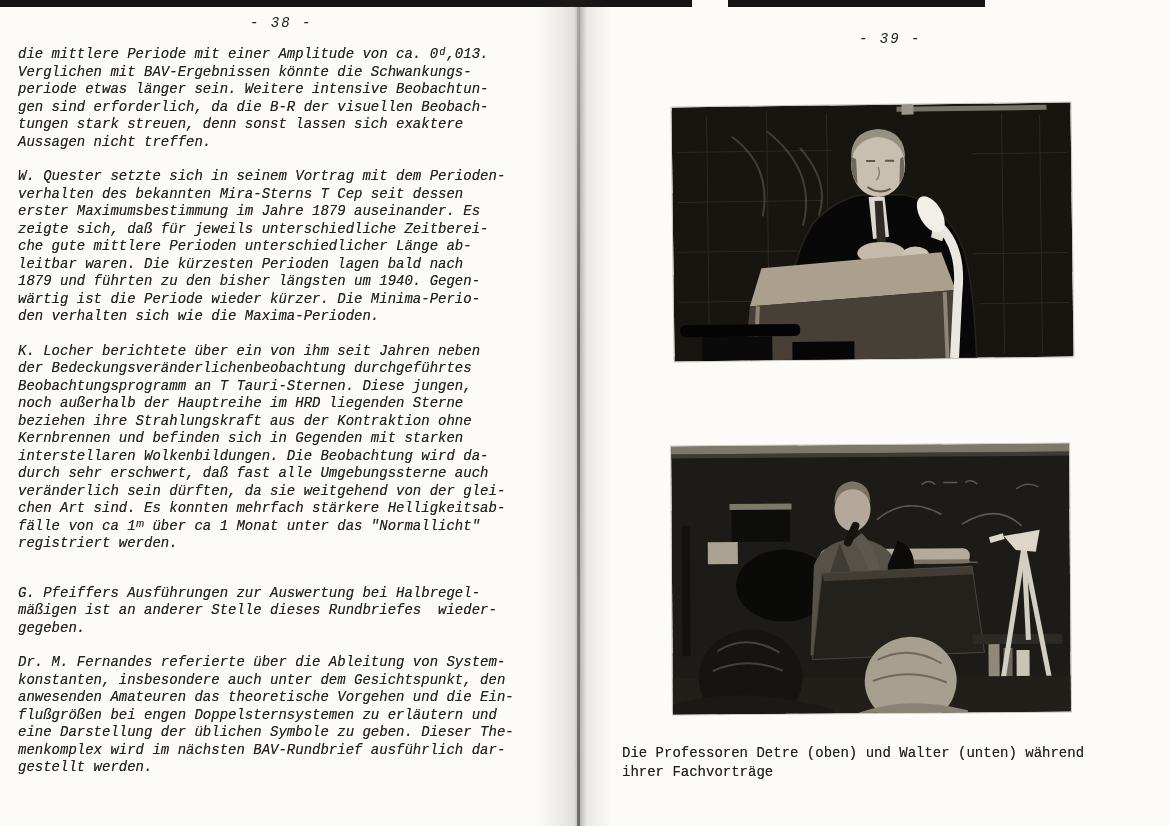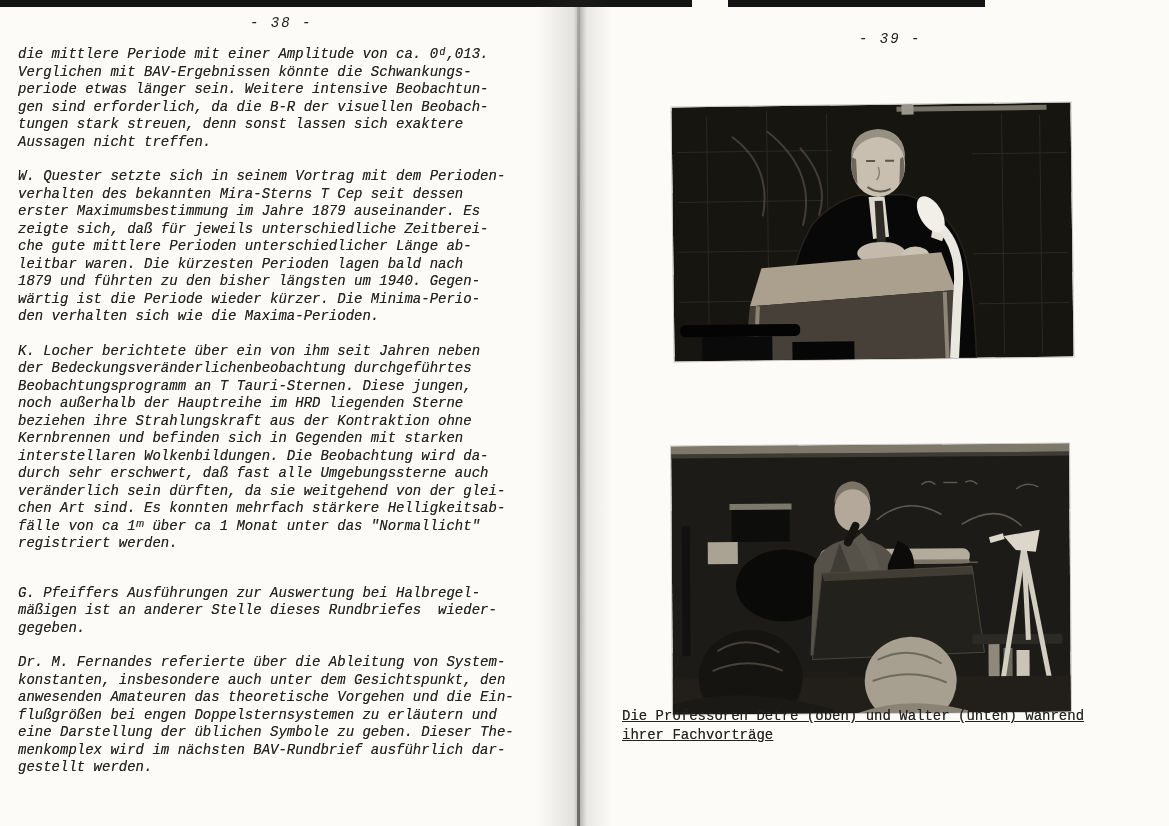--- a/index.html
+++ b/index.html
@@ -37,24 +37,23 @@
     position:absolute;left:18px;top:46px;width:545px;
     font-size:14px;line-height:17.5px;
     text-shadow:0 0 .4px rgba(20,18,16,.55);
   }
   .para{margin:0 0 17px 0;font-style:italic;}
   .extra-gap{padding-top:15px;}
   .photo{position:absolute;margin:0;padding:0;line-height:0;box-shadow:0 0 0 1px rgba(60,57,50,.25);}
   #photo-top{left:673px;top:105px;width:399px;height:254px;transform:rotate(-0.7deg);}
   #photo-bottom{left:672px;top:445px;width:398px;height:268px;transform:rotate(-0.4deg);}
   #caption{
-    position:absolute;left:622px;top:707px;
+    position:absolute;left:622px;top:744px;
     font-size:14px;line-height:19px;
     text-shadow:0 0 .4px rgba(20,18,16,.55);
-    text-decoration:underline;
   }
 </style>
 </head>
 <body>
 
 <div>
 
   <div id="strip-a" class="strip"></div>
   <div id="strip-b" class="strip"></div>
   <div id="gutter"></div>

